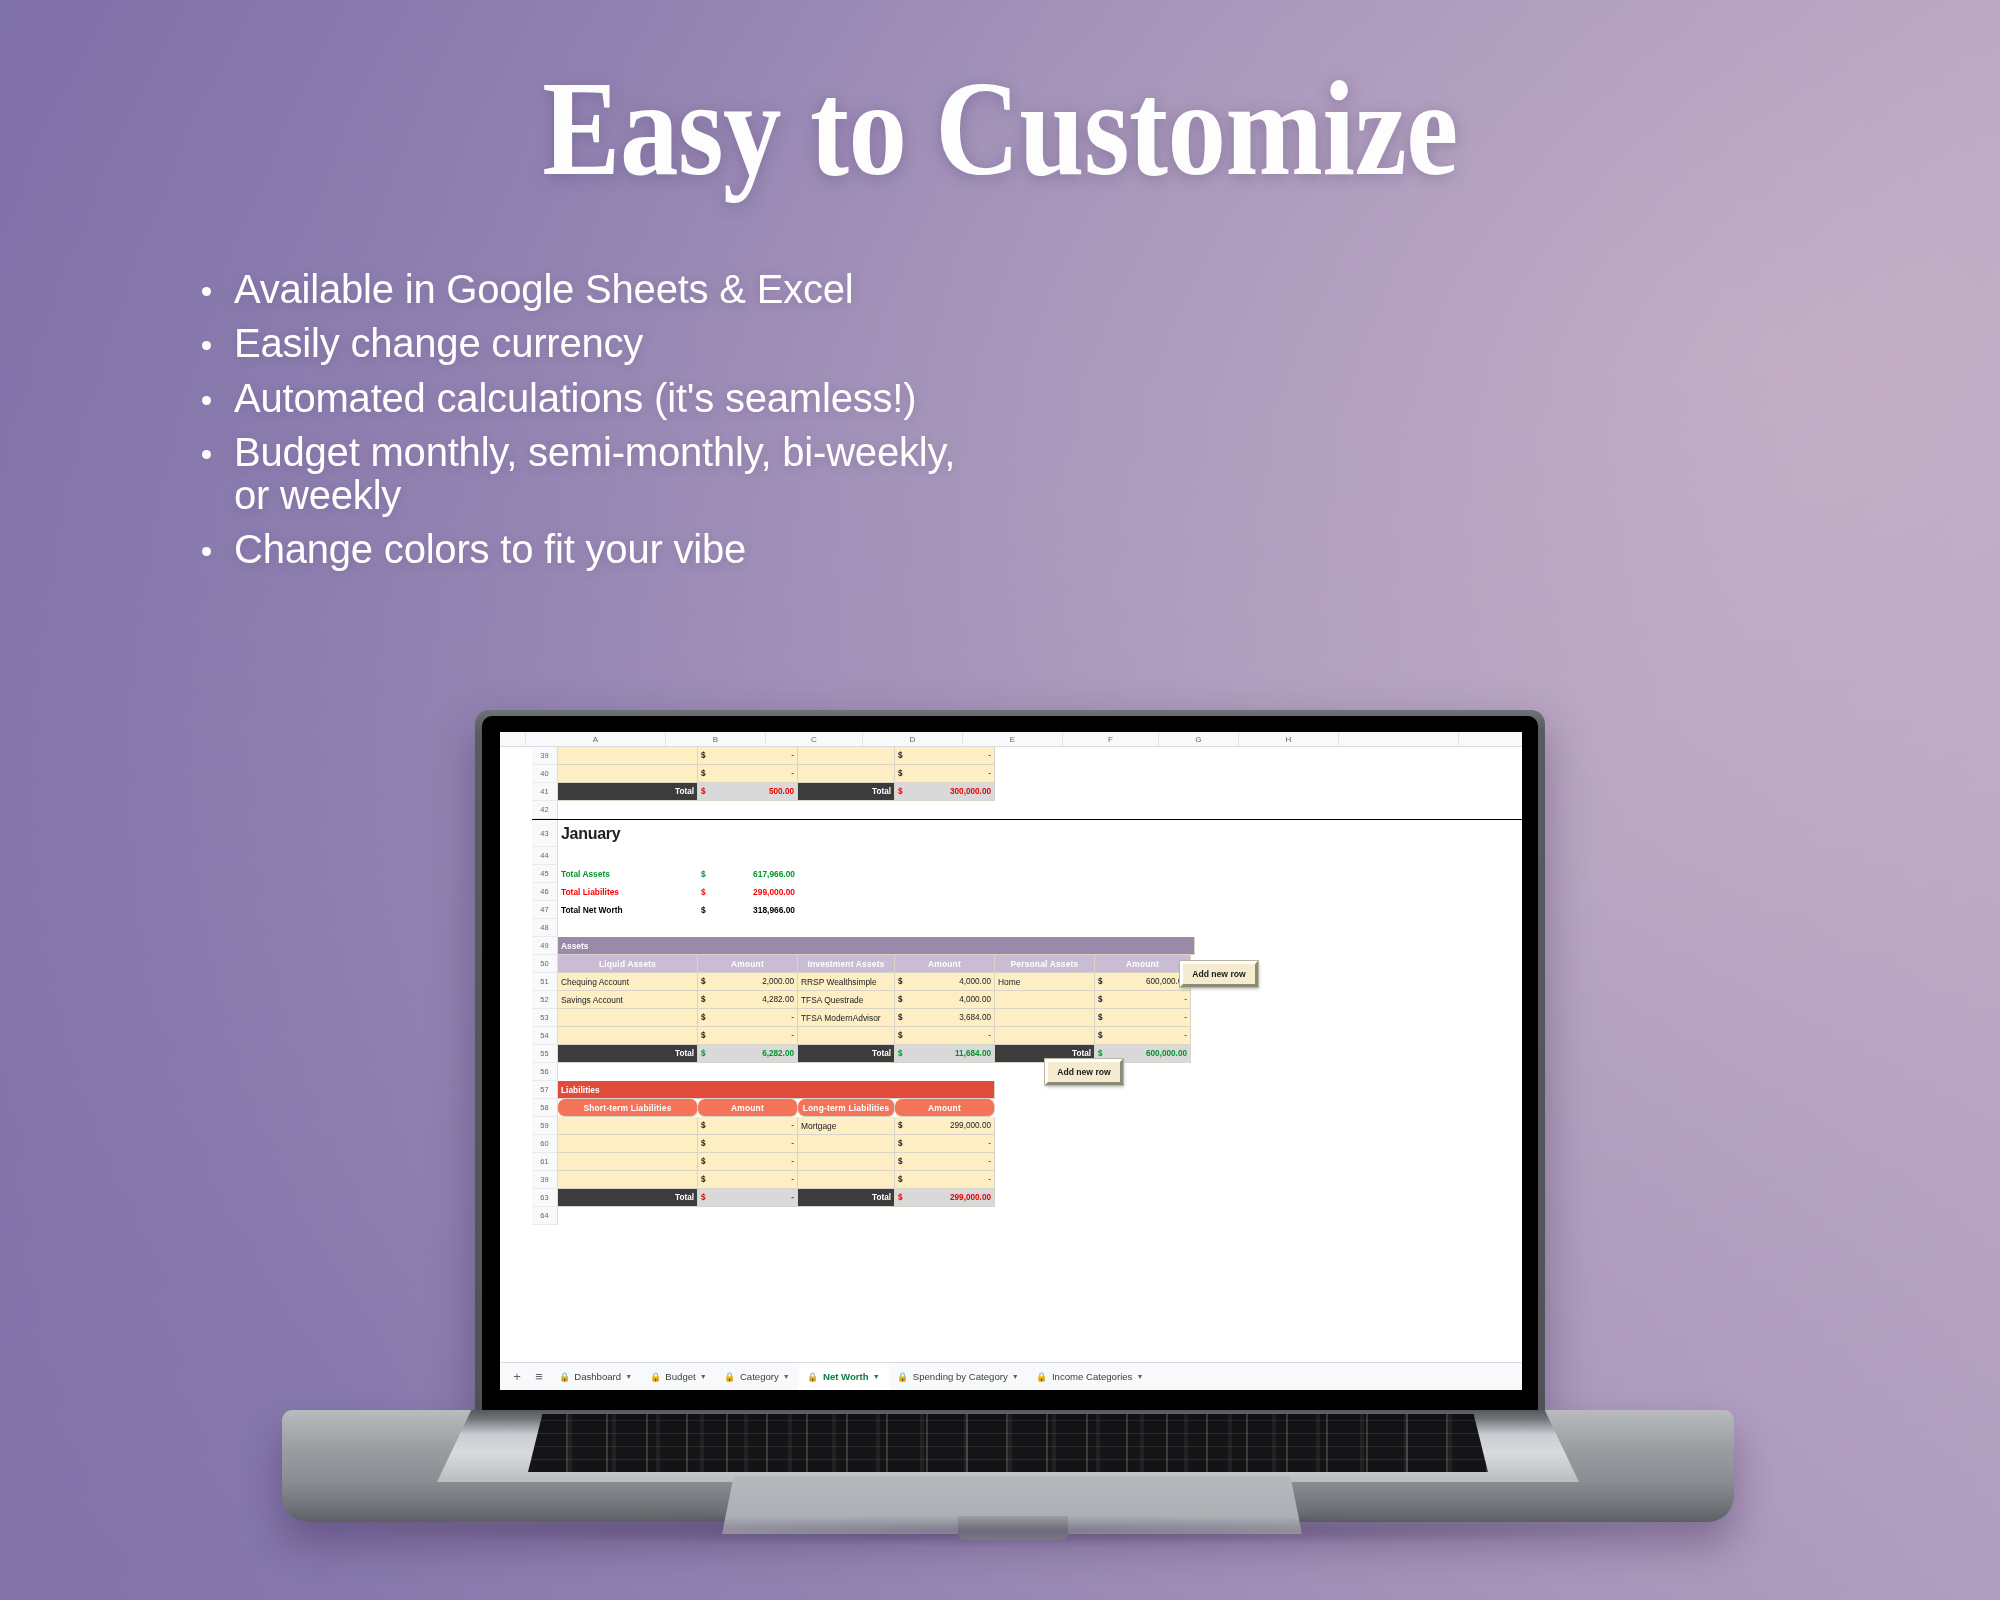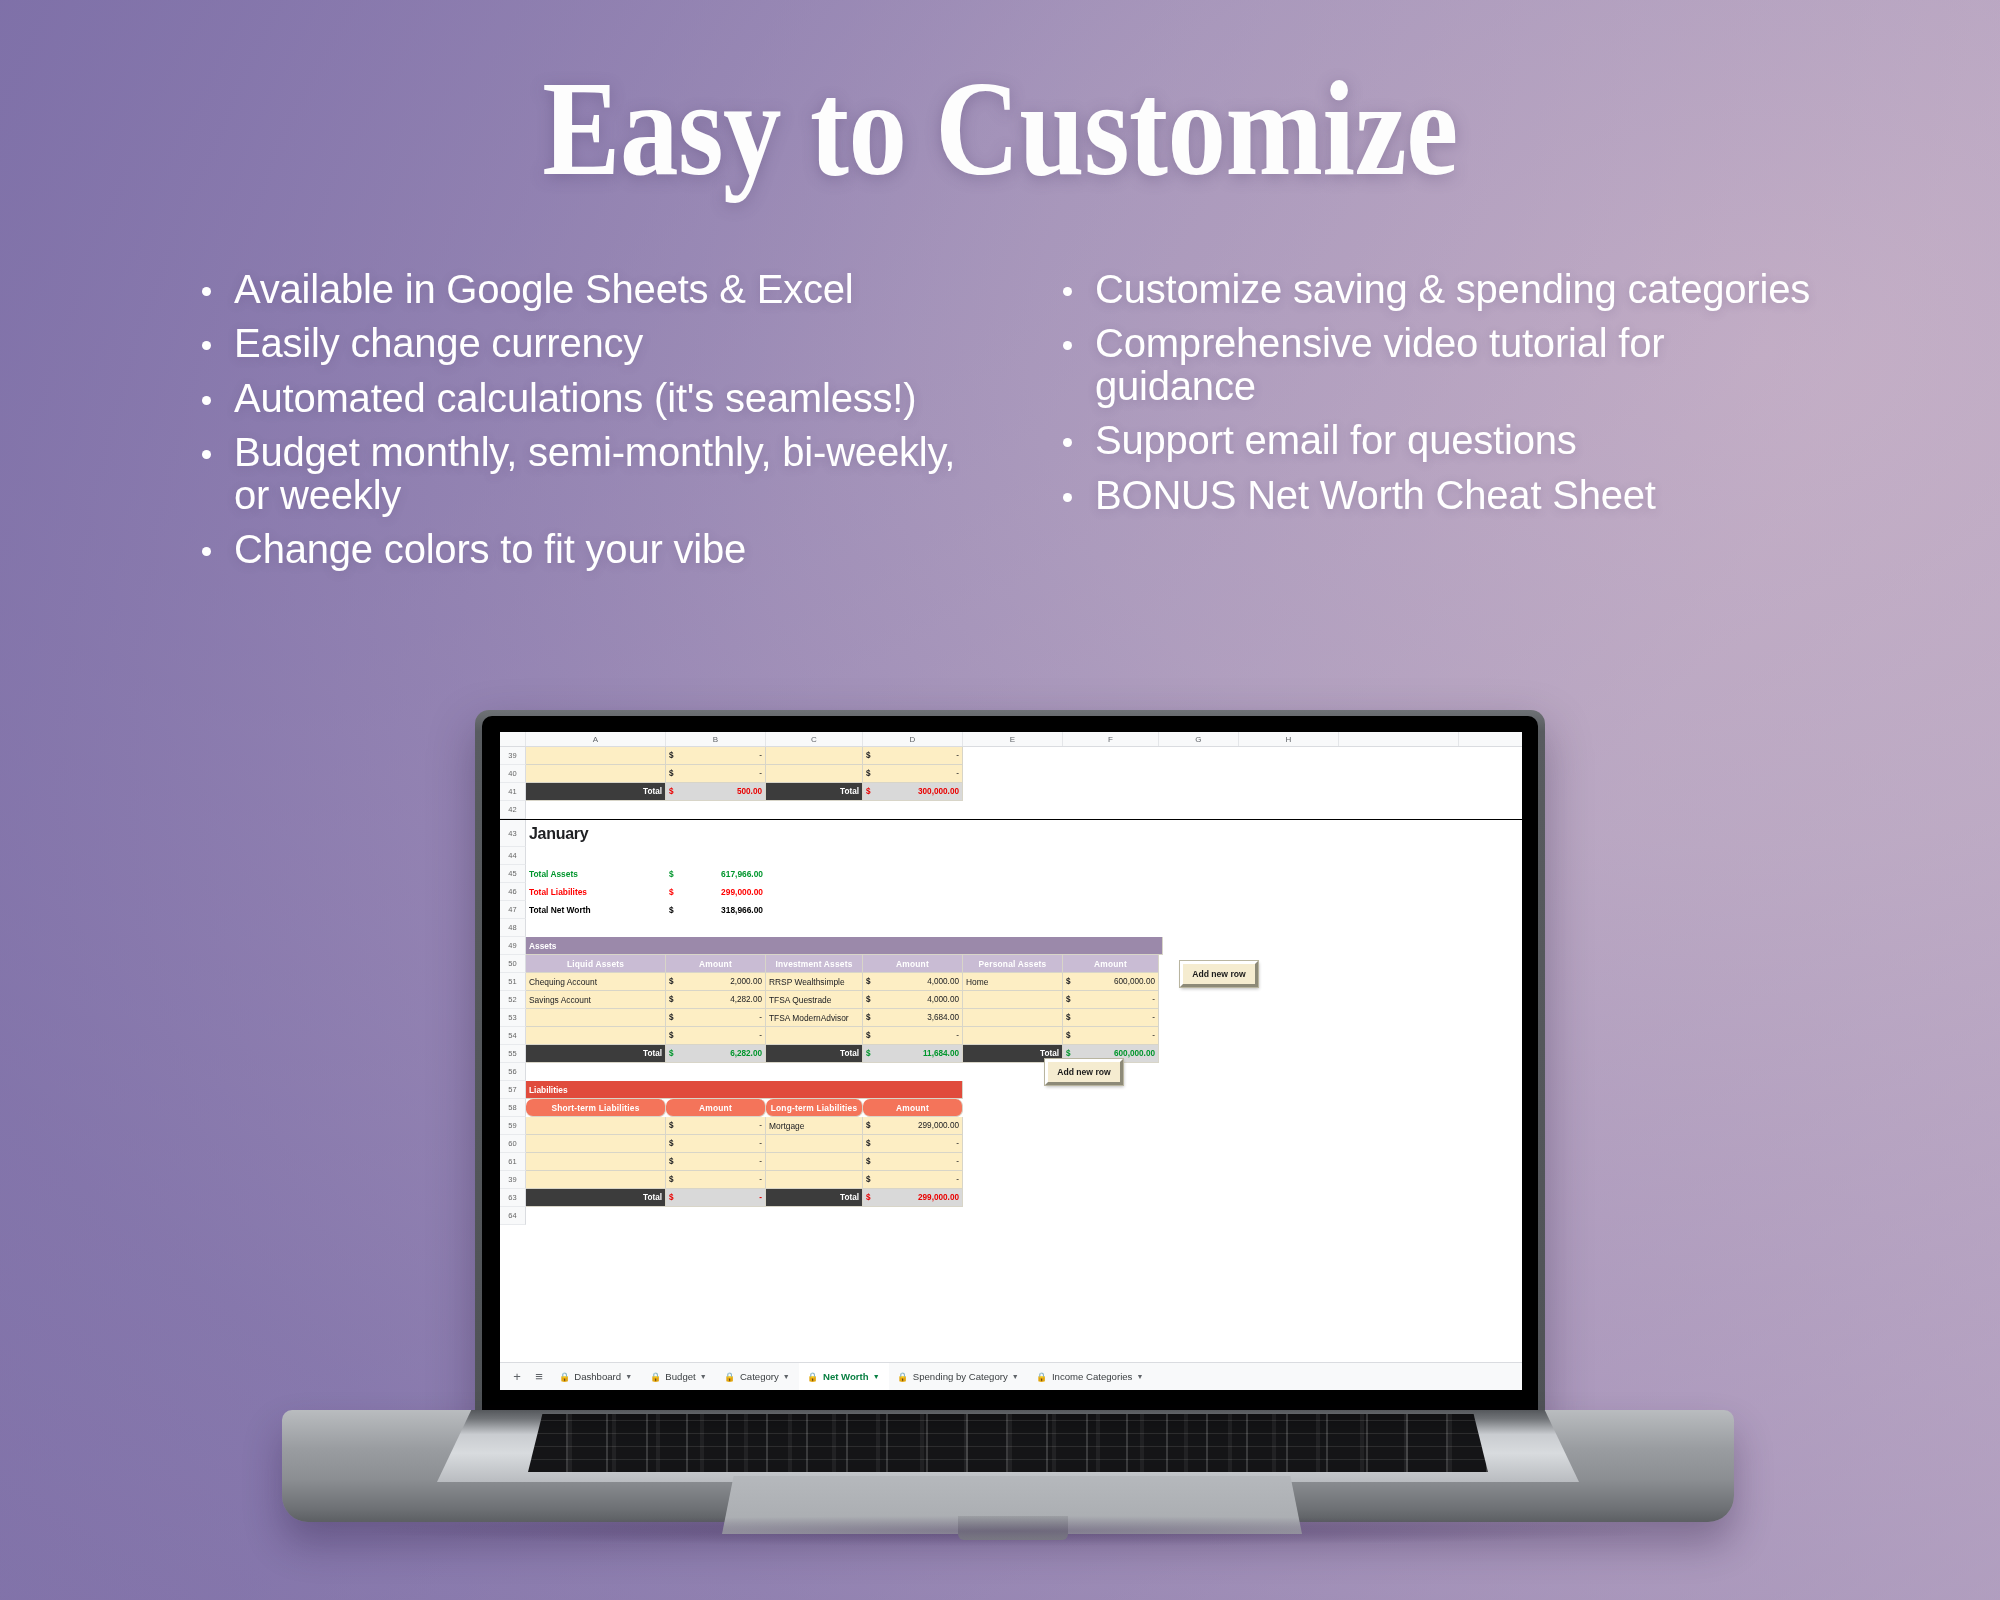--- a/index.html
+++ b/index.html
@@ -151,21 +151,21 @@
     background: #f8f9fa;
     border-bottom: 1px solid #dadce0;
     color: #5f6368; font-size: 8px;
   }
   .colhead div {
     border-right: 1px solid #e4e6e9;
     display:flex; align-items:center; justify-content:center;
     letter-spacing: .3px;
   }
   .rowhead-w { width: 26px; background:#f8f9fa; }
-  .grid { position: relative; }
+  .grid { position: relative; padding-left: 32px; }
   .row { display: flex; height: 18px; align-items: stretch; }
   .rn {
     width: 26px; min-width:26px; background:#f8f9fa; color:#666;
     font-size:7.5px; display:flex; align-items:center; justify-content:center;
     border-right:1px solid #dadce0; border-bottom:1px solid #e8eaed;
   }
   .cells { display:flex; flex: 1; }
   .c { border-right:1px solid #d8d5c8; border-bottom:1px solid #d8d5c8; display:flex; align-items:center; padding:0 3px; overflow:hidden; white-space:nowrap; }
   .blank { border:none; background:#fff; }
   .cA { width: 140px; min-width:140px; }
@@ -227,26 +227,20 @@
 <h1 class="headline">Easy to Customize</h1>
 
 <div class="bullets">
   <ul class="col-left">
     <li>Available in Google Sheets &amp; Excel</li>
     <li>Easily change currency</li>
     <li>Automated calculations (it's seamless!)</li>
     <li>Budget monthly, semi-monthly, bi-weekly, or weekly</li>
     <li>Change colors to fit your vibe</li>
   </ul>
-  <ul class="col-right">
-    <li>Customize saving &amp; spending categories</li>
-    <li>Comprehensive video tutorial for guidance</li>
-    <li>Support email for questions</li>
-    <li>BONUS Net Worth Cheat Sheet</li>
-  </ul>
 </div>
 
 <div class="laptop">
   <div class="lid"></div>
   <div class="screen-black"></div>
 
   <div class="screen">
     <div class="sheet">
 
       <div class="colhead">

